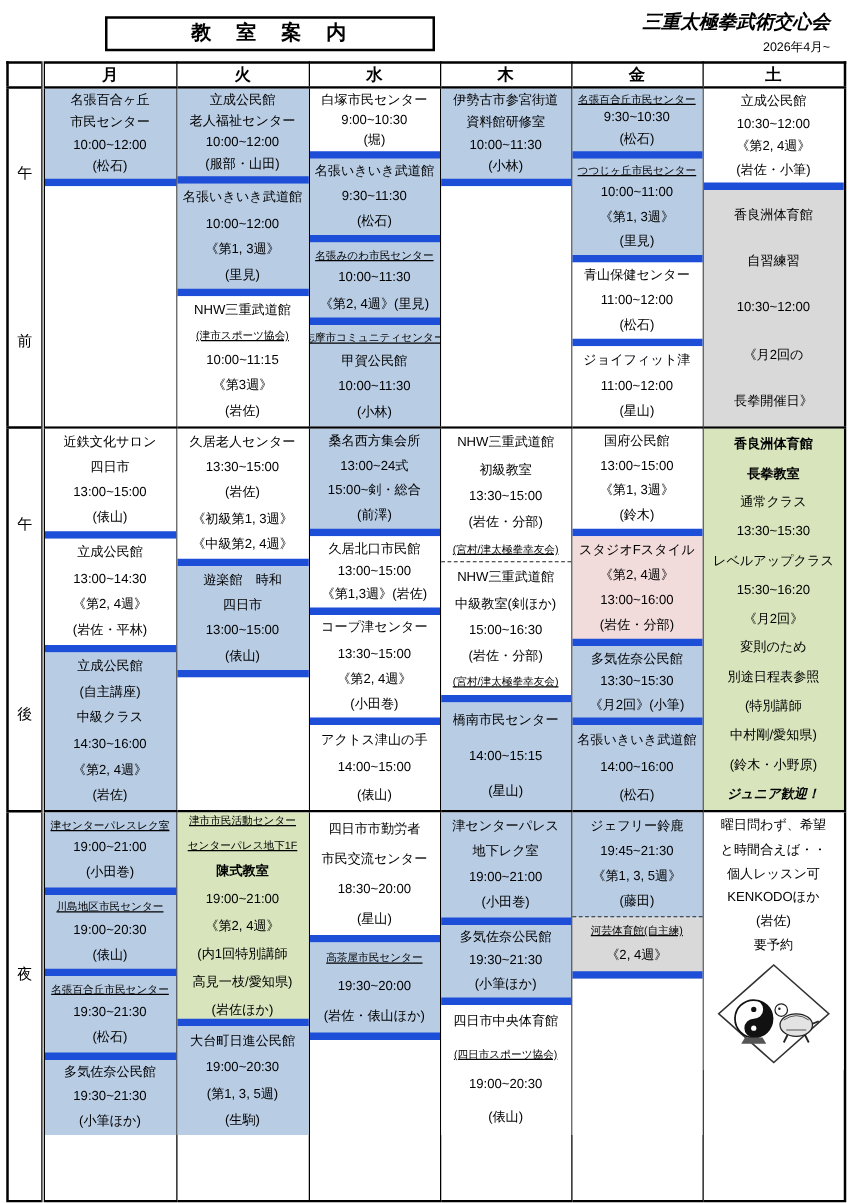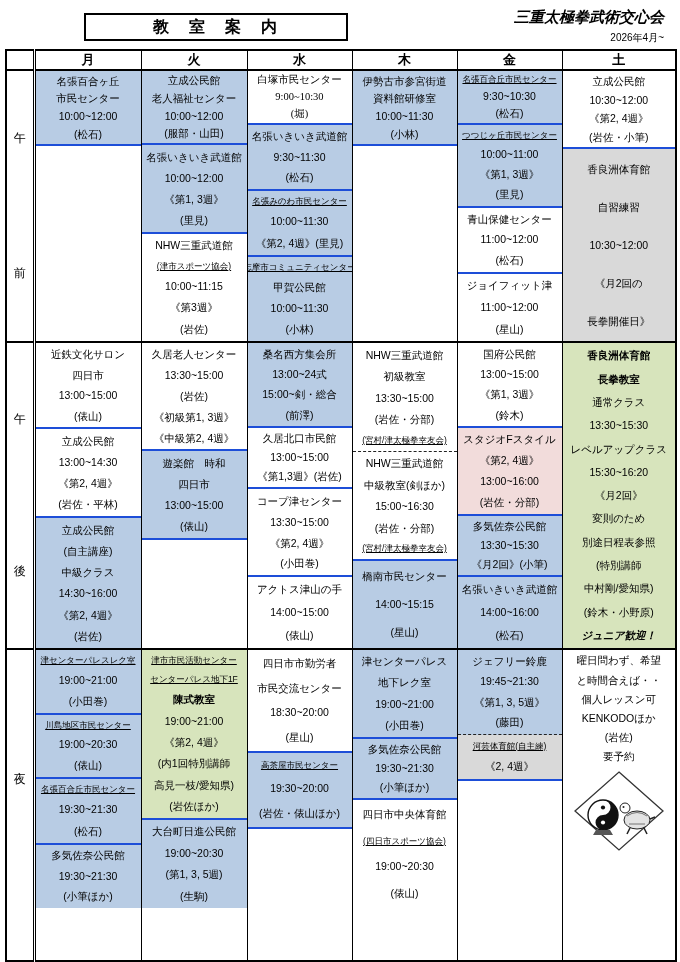--- a/index.html
+++ b/index.html
@@ -27,21 +27,21 @@
     border:1px solid #000;border-bottom:2px solid #000;
     font-size:13px;font-weight:bold;height:16px;padding:0;background:#fff;
   }
   thead th.corner{border-right:3px double #000;}
   tbody td{border:1px solid #000;border-bottom:2px solid #000;padding:0;vertical-align:top;}
   td.plabel{border-right:3px double #000;}
   .plabel-wrap{display:flex;flex-direction:column;justify-content:space-around;align-items:center;font-size:12px;}
   .stack{display:flex;flex-direction:column;}
   .block{
     flex-basis:0;display:flex;flex-direction:column;justify-content:space-around;
-    align-items:center;border-bottom:2px solid #1d4ed8;overflow:hidden;padding:1px 0;
+    align-items:center;border-bottom:6px solid #1d4ed8;overflow:hidden;padding:1px 0;
   }
   .block.last{border-bottom:none;text-align:right;}
   .block.dashed{border-bottom:1px dashed #222;}
   .ln{font-size:10.5px;line-height:1.2;white-space:nowrap;}
   .sm{font-size:8.5px;text-decoration:underline;}
   .b{font-weight:bold;}
   .bi{font-weight:bold;font-style:italic;}
   .footer{text-align:center;font-size:11px;margin-top:5px;line-height:1.7;}
 </style>
 </head>
@@ -115,21 +115,21 @@
               <div class="ln">NHW三重武道館</div>
               <div class="ln sm">(津市スポーツ協会)</div>
               <div class="ln">10:00~11:15</div>
               <div class="ln">《第3週》</div>
               <div class="ln">(岩佐)</div>
             </div>
           </div>
         </td>
         <td>
           <div class="stack" style="height: 270px;">
-            <div class="block" style="background: rgb(255, 255, 255); flex-grow: 53; font-family: Liberation Serif, serif;">
+            <div class="block" style="background: rgb(255, 255, 255); flex-grow: 53;">
               <div class="ln">白塚市民センター</div>
               <div class="ln">9:00~10:30</div>
               <div class="ln">(堀)</div>
             </div>
             <div class="block" style="background: rgb(184, 204, 228); flex-grow: 65;">
               <div class="ln">名張いきいき武道館</div>
               <div class="ln">9:30~11:30</div>
               <div class="ln">(松石)</div>
             </div>
             <div class="block" style="background: rgb(184, 204, 228); flex-grow: 65;">
@@ -368,21 +368,21 @@
             </div>
             <div class="block last" style="background: rgb(184, 204, 228); flex-grow: 65;">
               <div class="ln">多気佐奈公民館</div>
               <div class="ln">19:30~21:30</div>
               <div class="ln">(小筆ほか)</div>
             </div>
           </div>
         </td>
         <td>
           <div class="stack" style="height: 258px;">
-            <div class="block" style="background: rgb(215, 228, 188); flex-grow: 170;">
+            <div class="block" style="background: rgb(215, 228, 188); flex-grow: 170; justify-content: space-between;">
               <div class="ln sm">津市市民活動センター</div>
               <div class="ln sm">センターパレス地下1F</div>
               <div class="ln b">陳式教室</div>
               <div class="ln">19:00~21:00</div>
               <div class="ln">《第2, 4週》</div>
               <div class="ln">(内1回特別講師</div>
               <div class="ln">高見一枝/愛知県)</div>
               <div class="ln">(岩佐ほか)</div>
             </div>
             <div class="block last" style="background: rgb(184, 204, 228); flex-grow: 88;">

